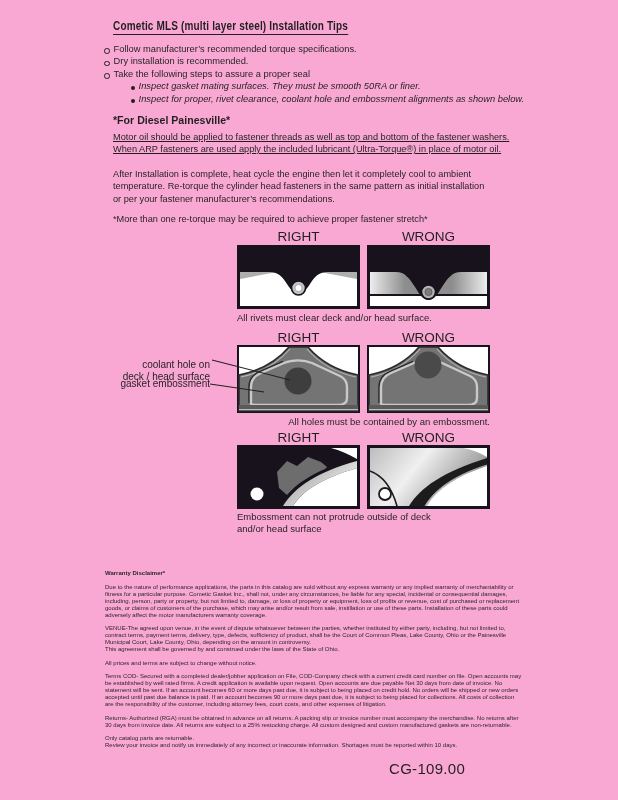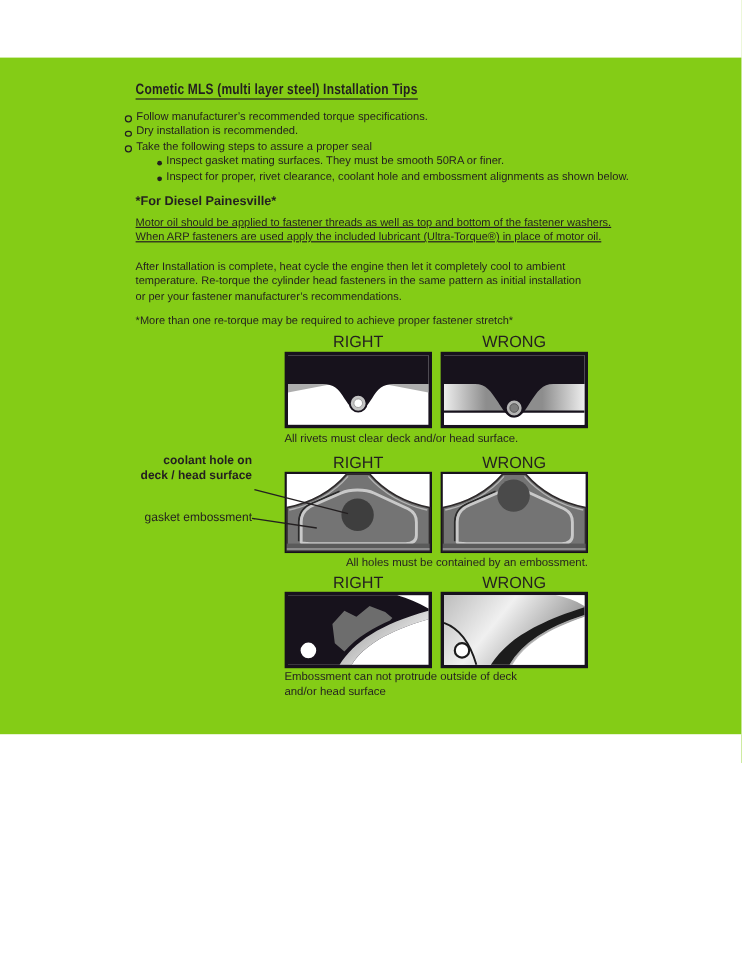--- a/index.html
+++ b/index.html
@@ -1,25 +1,25 @@
 <!DOCTYPE html>
 <html><head>
 <meta charset="utf-8">
 <style>
   html,body{margin:0;padding:0;background:#ffffff;}
-  .page{position:relative;width:618px;height:564px;background:#84cc16;overflow:hidden;
-        font-family:"Liberation Sans", sans-serif;color:#231f20;margin-top:48px;}
+  .page{position:relative;width:618px;height:800px;background:#f9a8d4;overflow:hidden;
+        font-family:"Liberation Sans", sans-serif;color:#231f20;}
 
   .title{position:absolute;left:113px;top:19px;font-size:12.5px;font-weight:bold;
          border-bottom:1.6px solid #231f20;padding-bottom:1px;white-space:nowrap;
          transform:scaleX(0.80);transform-origin:left top;letter-spacing:0.2px;}
 
   .tips{position:absolute;left:104px;top:43px;width:430px;font-size:9.3px;}
   .tip{display:flex;line-height:12.4px;align-items:center;}
-  .tip.sub{margin-left:27px;}
+  .tip.sub{margin-left:27px;font-style:italic;}
   .ob{flex:0 0 auto;width:3.6px;height:3.6px;border:1px solid #231f20;border-radius:50%;
       margin:3.6px 4px 0 0;}
   .db{flex:0 0 auto;width:4.2px;height:4.2px;background:#231f20;border-radius:50%;
       margin:3.6px 3.4px 0 0;}
 
   .dheading{position:absolute;left:113px;top:114px;font-size:10.6px;font-weight:bold;}
   .para{position:absolute;left:113px;width:420px;font-size:9.2px;line-height:12.3px;
         white-space:pre-line;}
   .p1{top:131px;text-decoration:underline;} .p2{top:168px;} .p3{top:213px;}
 
@@ -30,21 +30,21 @@
   .panel{position:absolute;width:123px;}
   .pr1{top:245px;height:64px;} .pr2{top:345px;height:68px;} .pr3{top:445px;height:64px;}
   .panel svg{display:block;width:100%;height:100%;}
 
   .cap{position:absolute;left:237px;font-size:9.5px;color:#231f20;line-height:11.5px;}
   .cap1{top:312px;} .cap2{top:416px;width:253px;text-align:right;}
   .cap3{top:511px;white-space:pre-line;}
 
   .ann{position:absolute;left:96px;width:114px;text-align:right;font-size:10px;
        line-height:11.6px;white-space:pre-line;}
-  .annA{top:331px;font-weight:bold;} .annB{top:378px;}
+  .annA{top:359px;} .annB{top:378px;}
   .leaders{position:absolute;left:208px;top:352px;width:100px;height:45px;pointer-events:none;}
 
   .fine{position:absolute;left:105px;top:570px;width:478px;font-size:6px;line-height:7px;
         color:#2b2729;}
   .fine p{margin:0 0 6.5px 0;white-space:pre-line;}
   .fh{font-weight:bold;}
 
   .code{position:absolute;left:389px;top:760px;font-size:15px;letter-spacing:0.3px;}
 </style>
 </head>

